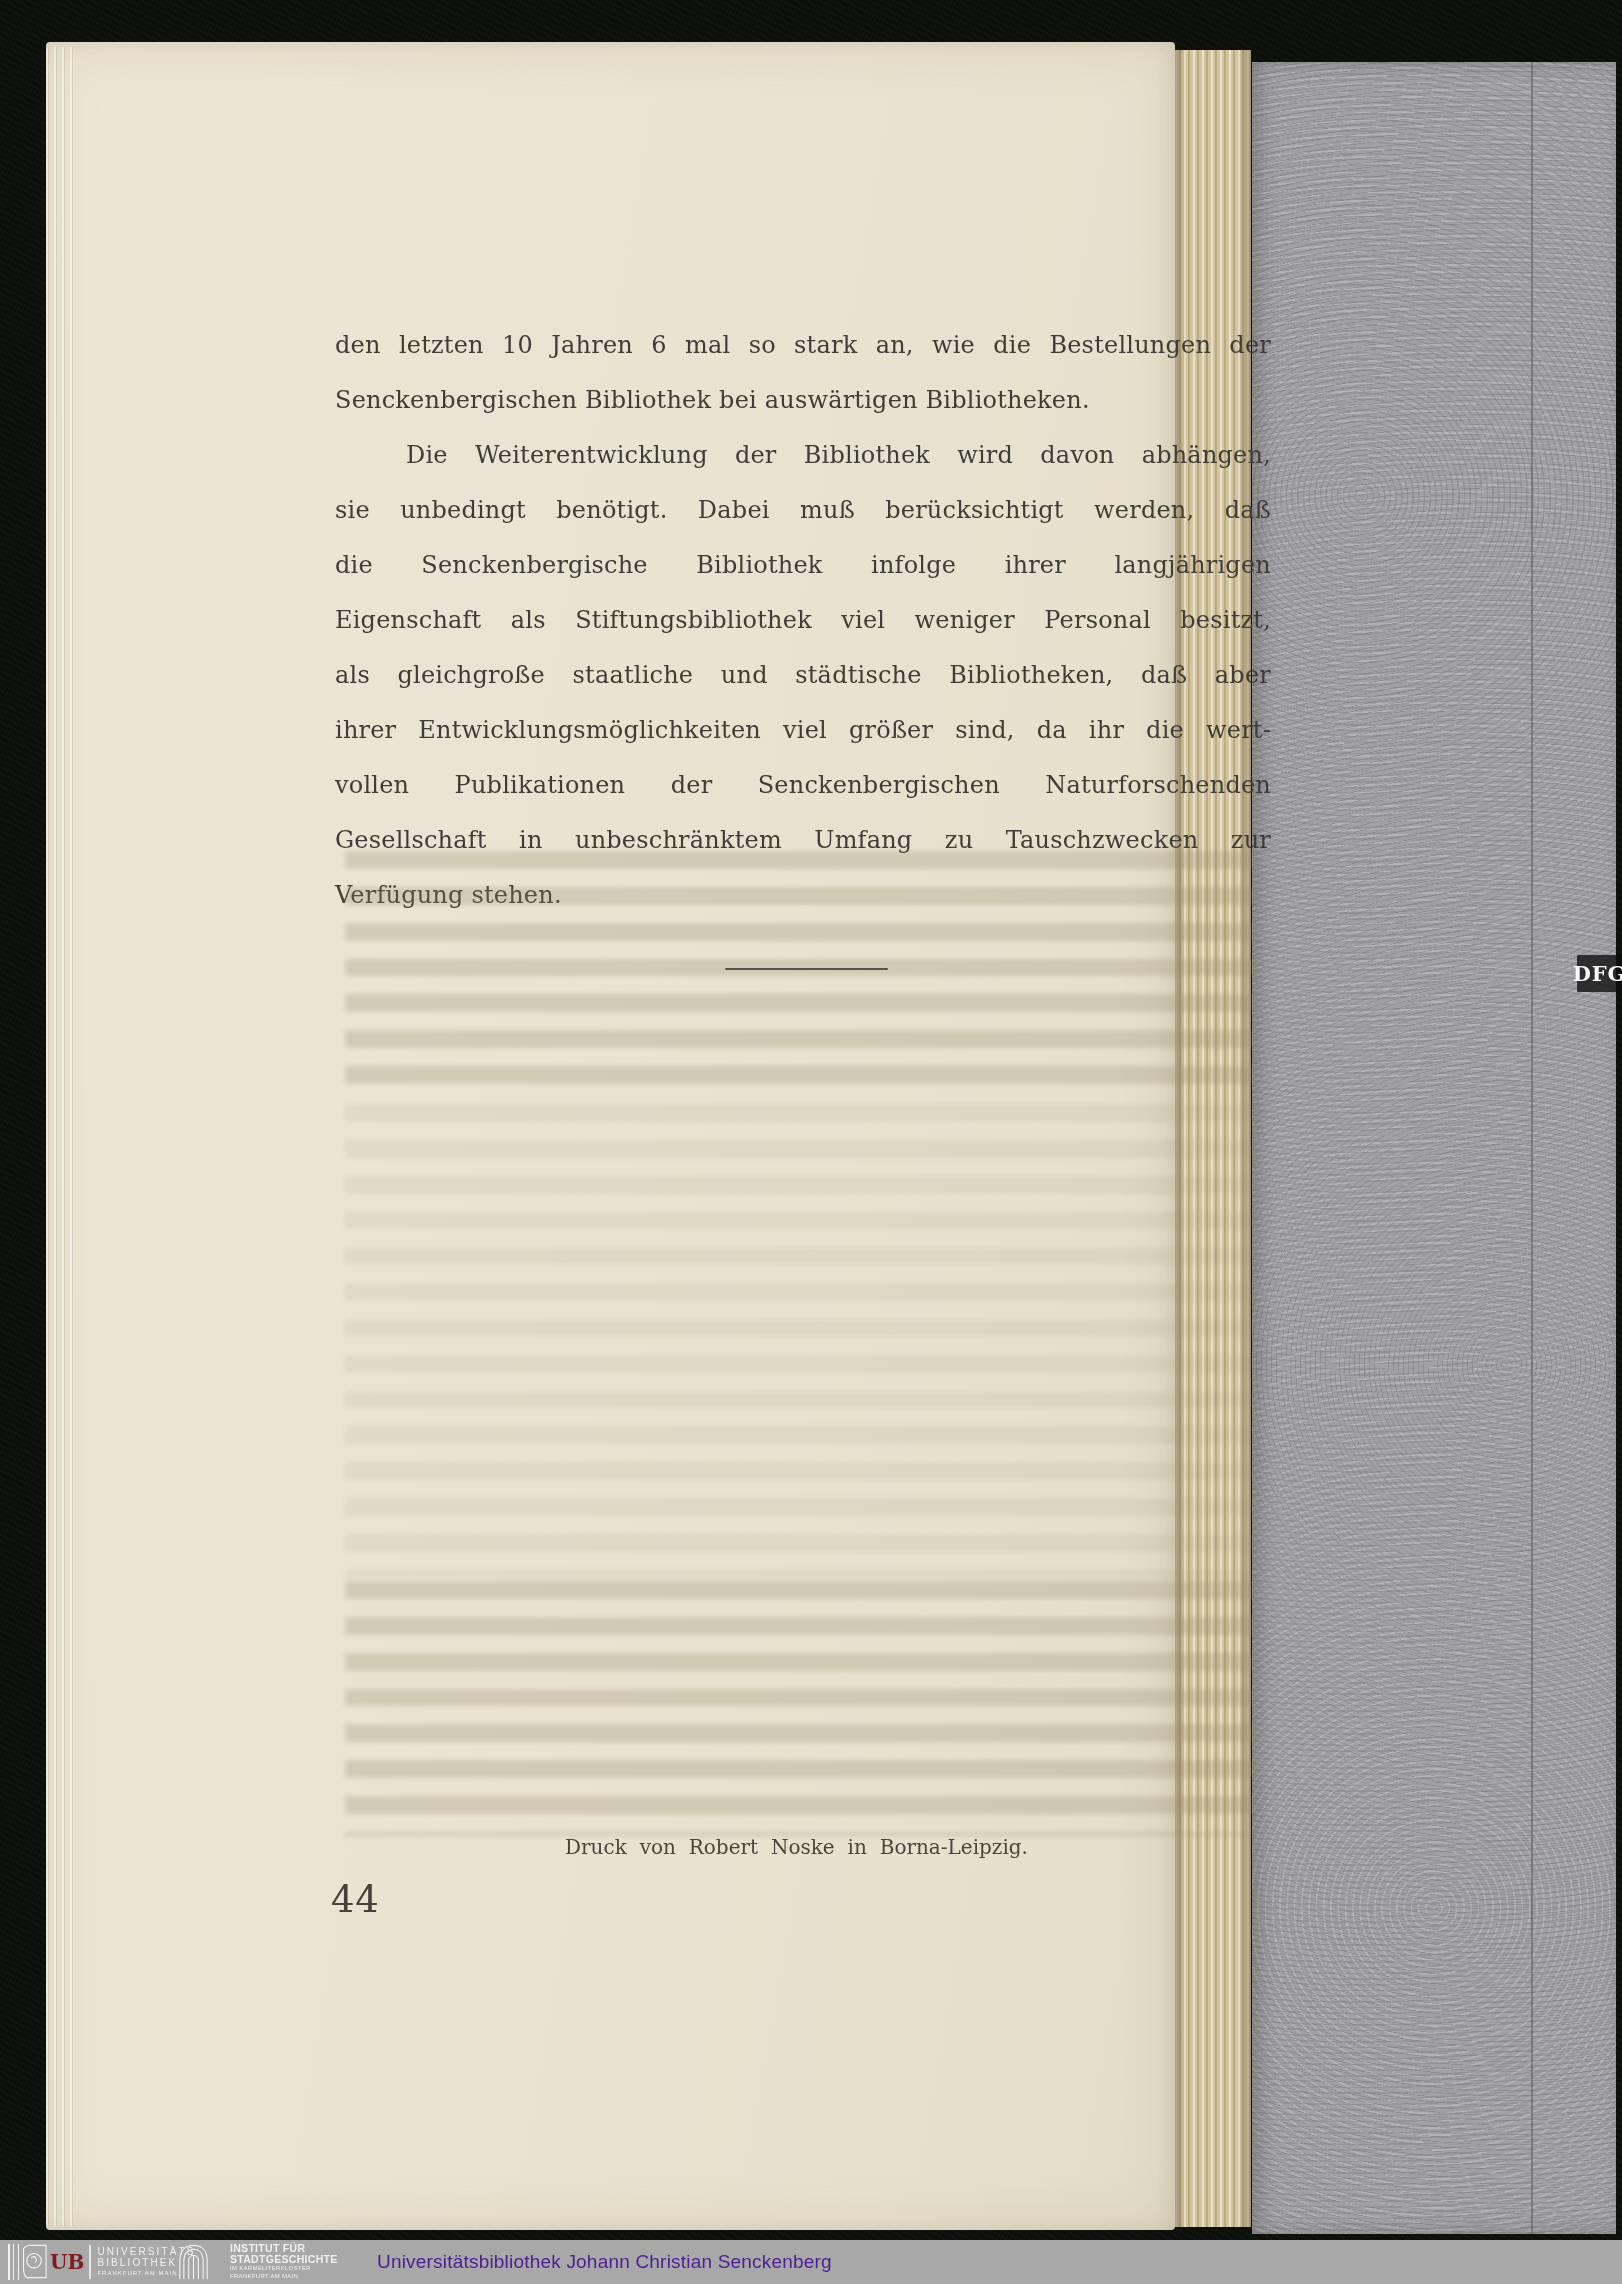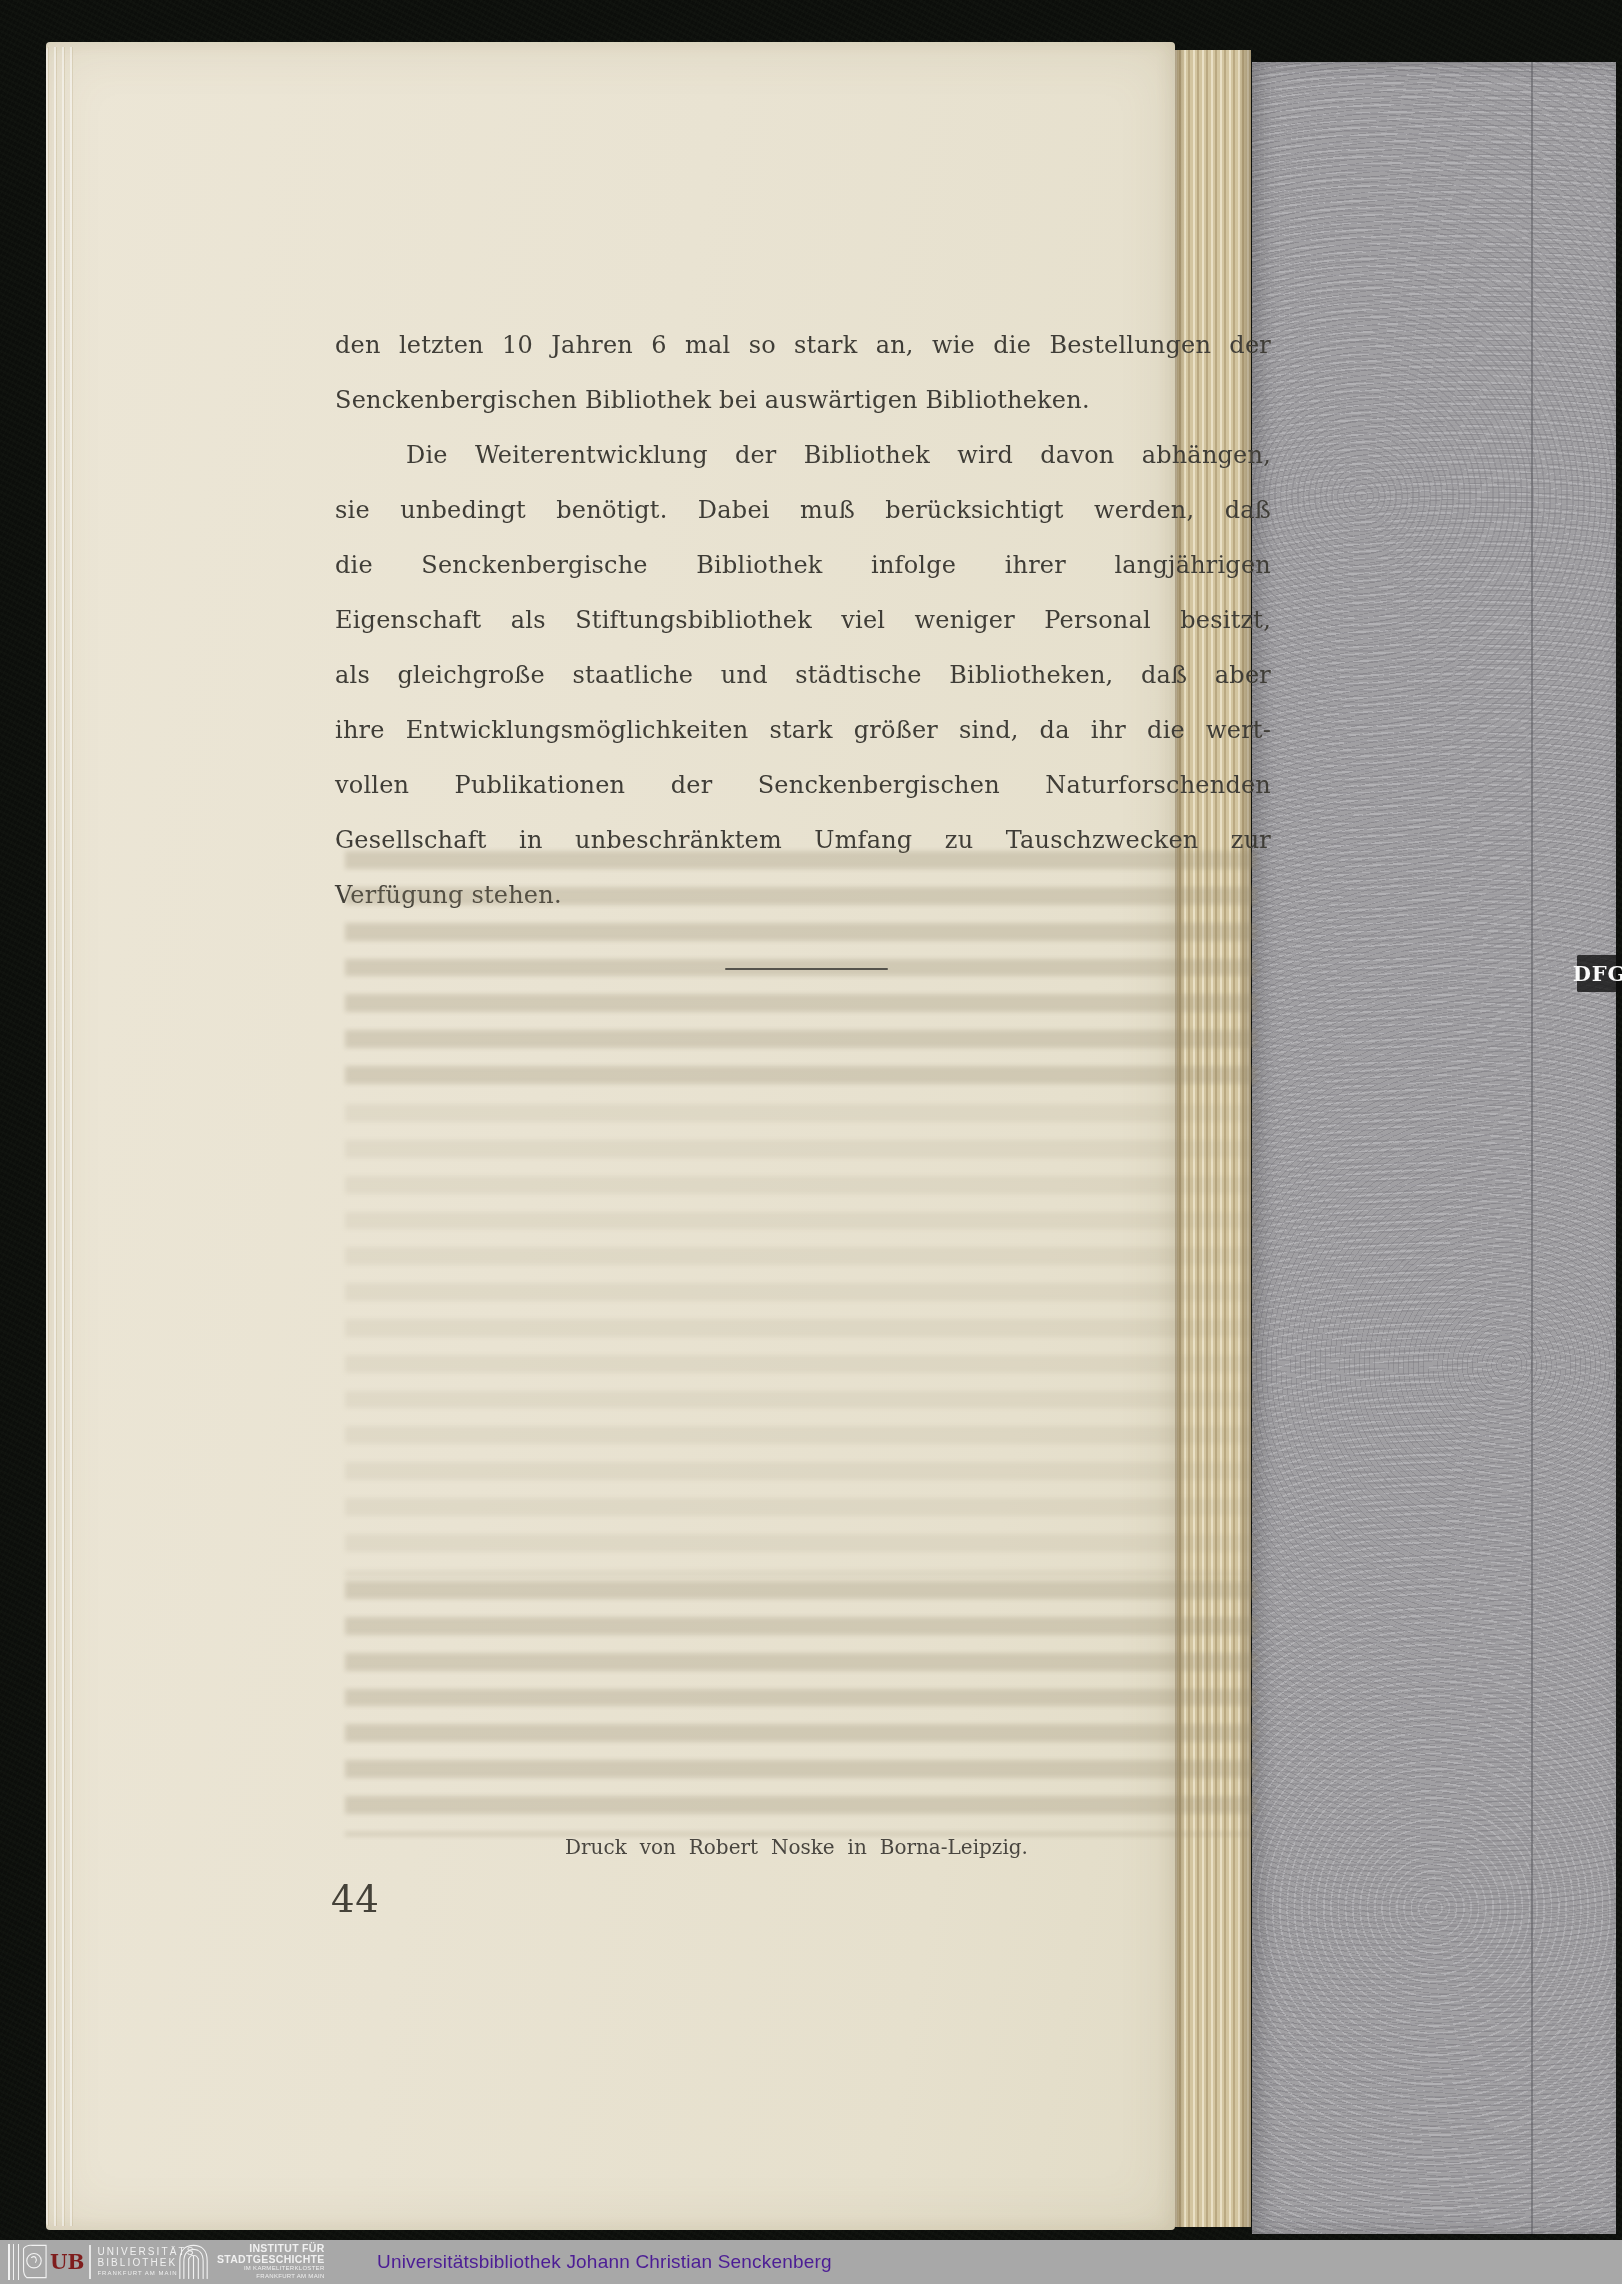--- a/index.html
+++ b/index.html
@@ -100,21 +100,21 @@
   }
   .ub-mark{position:absolute;left:8px;top:3.2px;height:37px;display:flex;align-items:center;}
   .ub-stripes{width:10.5px;height:36px;margin-right:2.4px;
     background:repeating-linear-gradient(90deg,#f2f2f2 0 1.6px, rgba(0,0,0,0) 1.6px 4.9px);}
   .ub-abbrev{font-family:"DejaVu Serif",serif;font-weight:bold;font-size:20px;line-height:36px;margin-left:1.6px;color:#7f1d1d;}
   .ub-divider{width:1.6px;height:34px;background:#e6e6e6;margin:0 6.5px 0 4.9px;}
   .ub-text{display:flex;flex-direction:column;justify-content:center;}
   .ub-text .big{font-size:10px;letter-spacing:2.1px;line-height:11.4px;}
   .ub-text .small{font-size:6px;letter-spacing:1px;line-height:8px;margin-top:0.8px;}
   .inst-mark{position:absolute;left:175px;top:3.2px;height:37px;display:flex;align-items:center;}
-  .inst-text{display:flex;flex-direction:column;justify-content:center;margin-left:5px;align-items:flex-end;}
+  .inst-text{display:flex;flex-direction:column;justify-content:center;margin-left:18px;}
   .inst-text .big{font-size:10.5px;font-weight:bold;letter-spacing:0.3px;line-height:11.4px;}
   .inst-text .small{font-size:6px;letter-spacing:0.3px;line-height:7.7px;}
   .libname{
     position:absolute;left:377px;top:50%;transform:translateY(-50%);
     font-size:19px;color:#4c1d95;letter-spacing:0.2px;
   }
   svg .st{fill:none;stroke:#f2f2f2;stroke-width:1.4;stroke-linecap:round;}
 </style>
 </head>
 <body>
@@ -132,21 +132,21 @@
   </div>
 
   <div class="textblock">
     <div class="tl">den letzten 10 Jahren 6 mal so stark an, wie die Bestellungen der</div>
     <div class="tl end">Senckenbergischen Bibliothek bei auswärtigen Bibliotheken.</div>
     <div class="tl indent">Die Weiterentwicklung der Bibliothek wird davon abhängen,</div>
     <div class="tl">sie unbedingt benötigt. Dabei muß berücksichtigt werden, daß</div>
     <div class="tl">die Senckenbergische Bibliothek infolge ihrer langjährigen</div>
     <div class="tl">Eigenschaft als Stiftungsbibliothek viel weniger Personal besitzt,</div>
     <div class="tl">als gleichgroße staatliche und städtische Bibliotheken, daß aber</div>
-    <div class="tl">ihre Entwicklungsmöglichkeiten stark größer sind, da ihr die wert-</div>
+    <div class="tl">ihrer Entwicklungsmöglichkeiten viel größer sind, da ihr die wert-</div>
     <div class="tl">vollen Publikationen der Senckenbergischen Naturforschenden</div>
     <div class="tl">Gesellschaft in unbeschränktem Umfang zu Tauschzwecken zur</div>
     <div class="tl end">Verfügung stehen.</div>
   </div>
 
   <div class="ghost a"></div>
   <div class="ghost m"></div>
   <div class="ghost b"></div>
 
   <div class="rule"></div>

